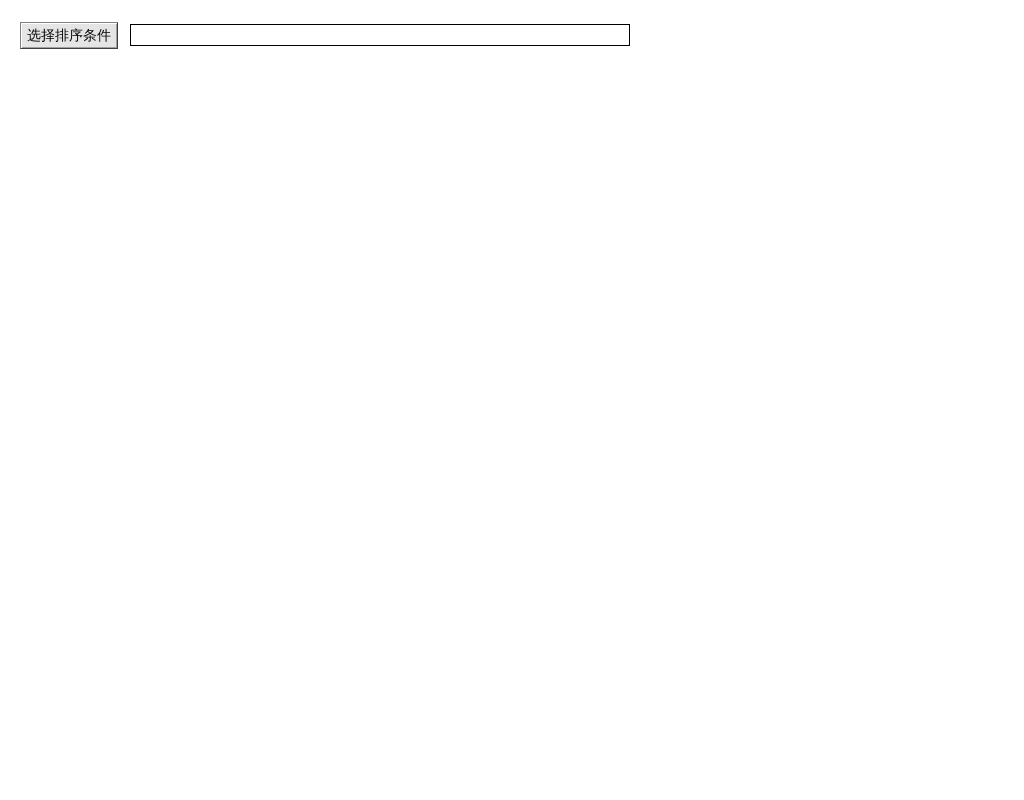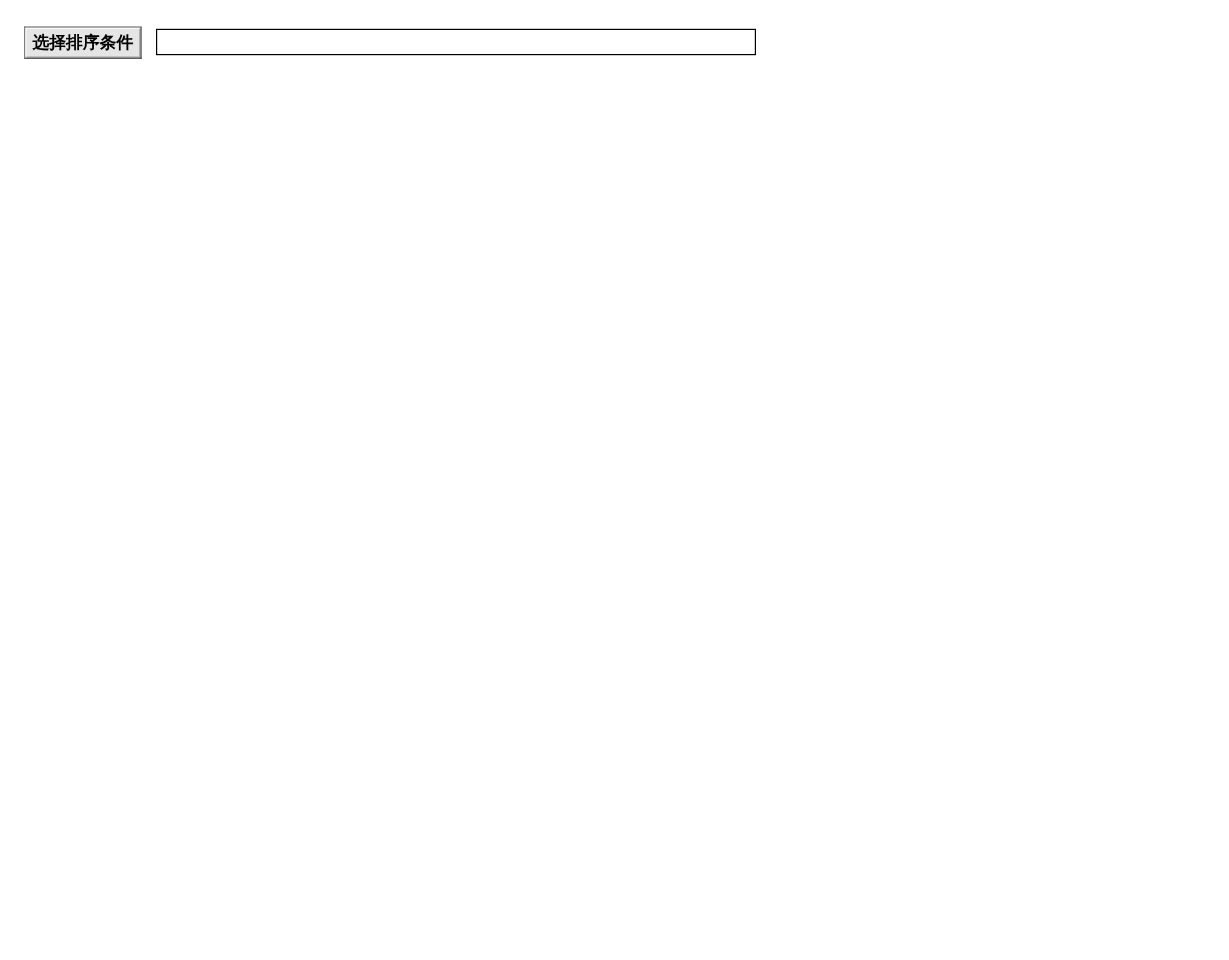--- a/index.html
+++ b/index.html
@@ -1,19 +1,18 @@
 <!DOCTYPE html>
 <html><head>
   <meta charset="utf-8">
   <style>
     * {
       margin: 3px;
       padding: 0;
       box-sizing: border-box;
-      font-weight: bold;
     }
     body {
       width: 1024px;
       height: 800px;
       background: #ffffff;
       font-family: Arial, sans-serif;
       font-size: 13px;
       padding: 10px 8px;
     }
     .toolbar {

